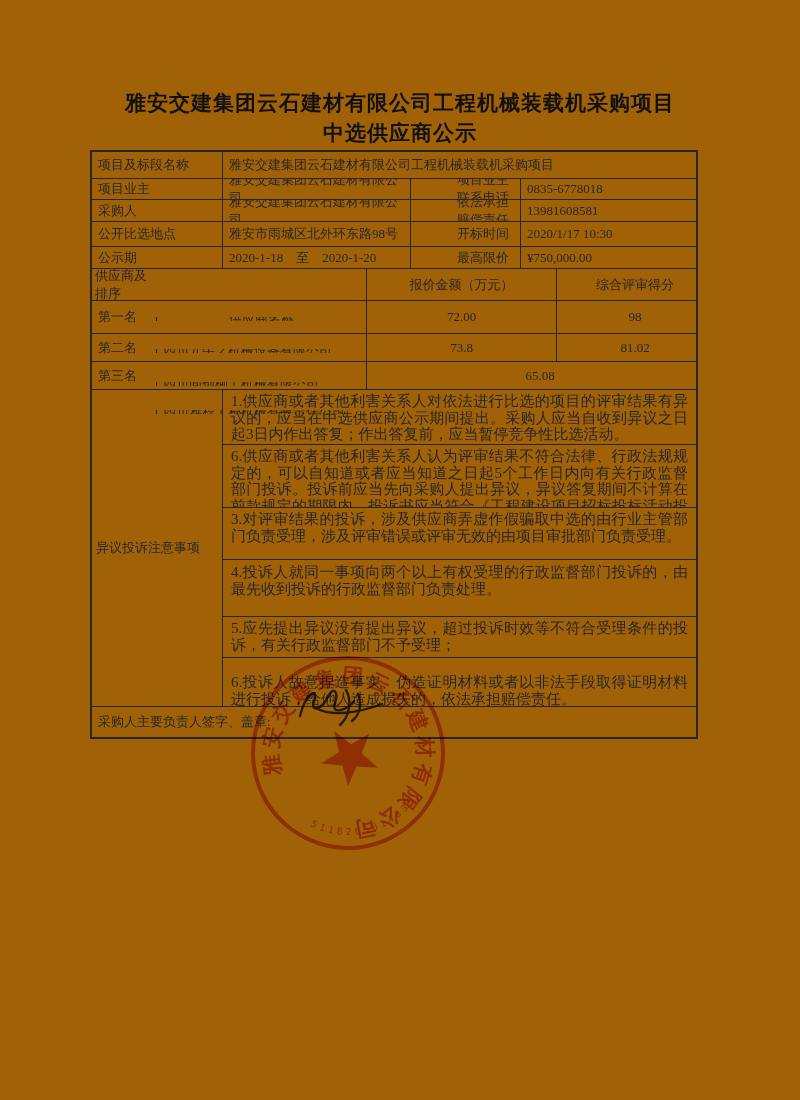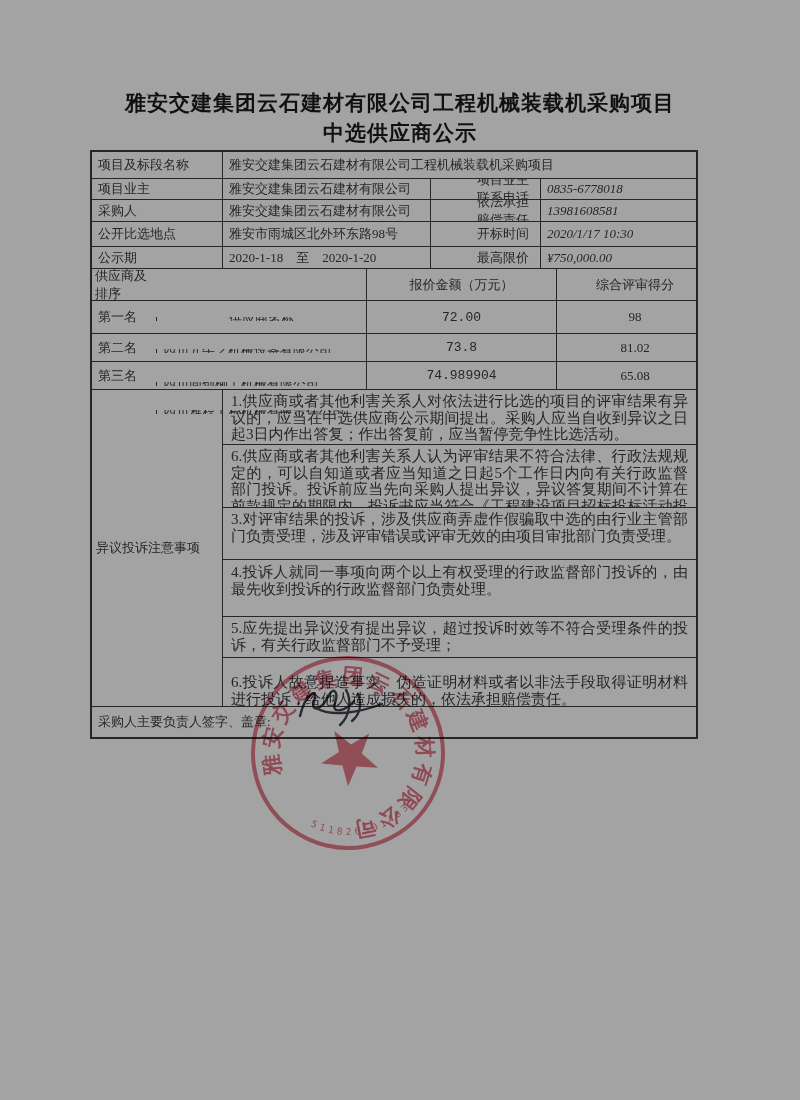--- a/index.html
+++ b/index.html
@@ -4,21 +4,21 @@
 <style>
   * { box-sizing: border-box; margin: 0; padding: 0; }
   html,body { width:800px; height:1100px; }
   body {
     background:#ffffff;
     font-family:"Liberation Serif", serif;
     color:#26262a;
     position:relative;
     overflow:hidden;
   }
-  .page { position:absolute; inset:0; background:#a3a3a3; }
+  .page { position:absolute; inset:0; background:#a16207; }
 
   .title-block {
     position:absolute; left:0; top:88px; width:800px;
     text-align:center;
     font-family:"Liberation Sans", sans-serif;
     font-weight:bold; font-size:21px; line-height:1.45; color:#111;
     letter-spacing:1px;
   }
 
   .doc-table {
@@ -31,24 +31,24 @@
   .td {
     border-left:1.5px solid #262626;
     padding:2px 6px;
     display:flex; align-items:center;
     overflow:hidden;
   }
   .td:first-child { border-left:none; }
   .w-label  { width:130px; }
   .w-flex   { flex:1; }
   .w-label2 { width:110px;padding-left:46px; }
-  .w-val2   { width:156px;font-style:italic; }
+  .w-val2   { width:176px; }
   .s-rank  { width:64px; }
   .s-name  { width:210px;margin-top:48px; }
-  .s-price { width:190px; justify-content:center;font-family:Liberation Mono, monospace; }
+  .s-price { width:190px; justify-content:center; }
   .s-score { flex:1; justify-content:center;padding-left:23px; }
   .center { justify-content:center; text-align:center; }
 
   .notice-row { display:flex; }
   .notice-label {
     width:130px; border-left:none;
     display:flex; align-items:center;
     padding:2px 4px; overflow:hidden;
   }
   .notice-col { flex:1; border-left:1.5px solid #262626; display:flex; flex-direction:column; }
@@ -140,21 +140,20 @@
     <div class="tr" style="height:28px">
       <div class="td s-rank">第二名</div>
       <div class="td s-name">四川同创柳工机械有限公司</div>
       <div class="td s-price">73.8</div>
       <div class="td s-score">81.02</div>
     </div>
 
     <div class="tr" style="height:28px">
       <div class="td s-rank">第三名</div>
       <div class="td s-name">四川雅程工程机械有限责任公司</div>
-      <div class="td s-price">74.989904</div>
       <div class="td s-score">65.08</div>
     </div>
 
     <div class="tr notice-row">
       <div class="notice-label">异议投诉注意事项</div>
       <div class="notice-col">
         <div class="n-item h54">1.供应商或者其他利害关系人对依法进行比选的项目的评审结果有异议的，应当在中选供应商公示期间提出。采购人应当自收到异议之日起3日内作出答复；作出答复前，应当暂停竞争性比选活动。</div>
         <div class="n-item h63">6.供应商或者其他利害关系人认为评审结果不符合法律、行政法规规定的，可以自知道或者应当知道之日起5个工作日内向有关行政监督部门投诉。投诉前应当先向采购人提出异议，异议答复期间不计算在前款规定的期限内。投诉书应当符合《工程建设项目招标投标活动投诉处理办法》规定。</div>
         <div class="n-item h52">3.对评审结果的投诉，涉及供应商弄虚作假骗取中选的由行业主管部门负责受理，涉及评审错误或评审无效的由项目审批部门负责受理。</div>
         <div class="n-item h57">4.投诉人就同一事项向两个以上有权受理的行政监督部门投诉的，由最先收到投诉的行政监督部门负责处理。</div>

